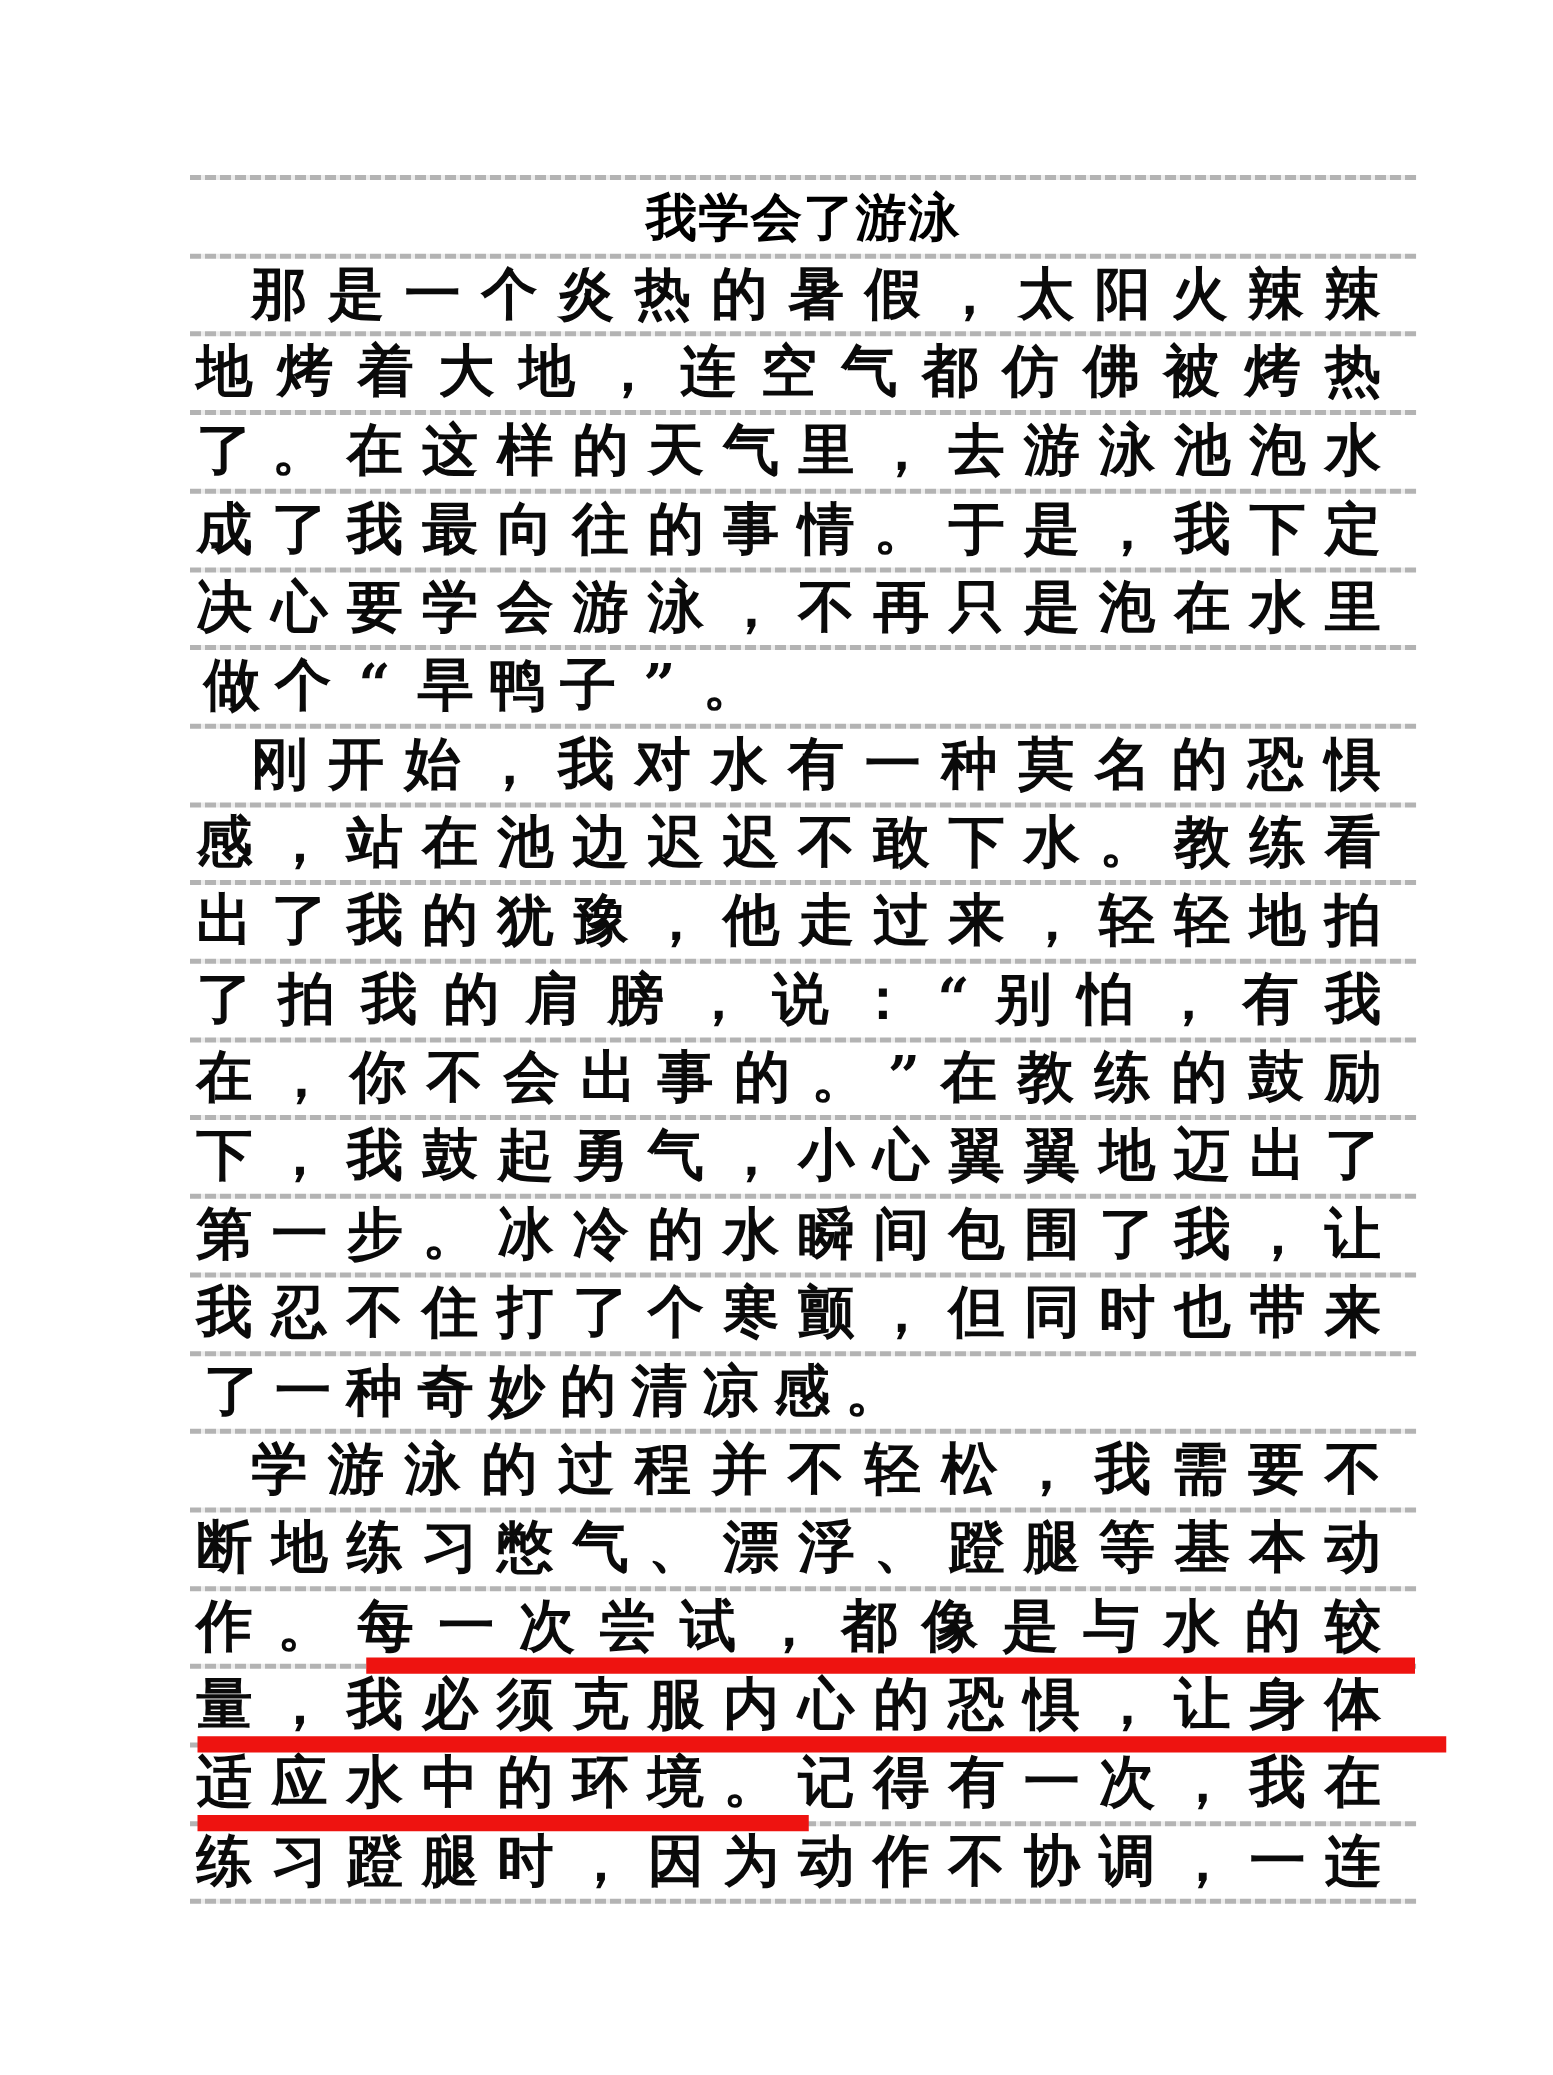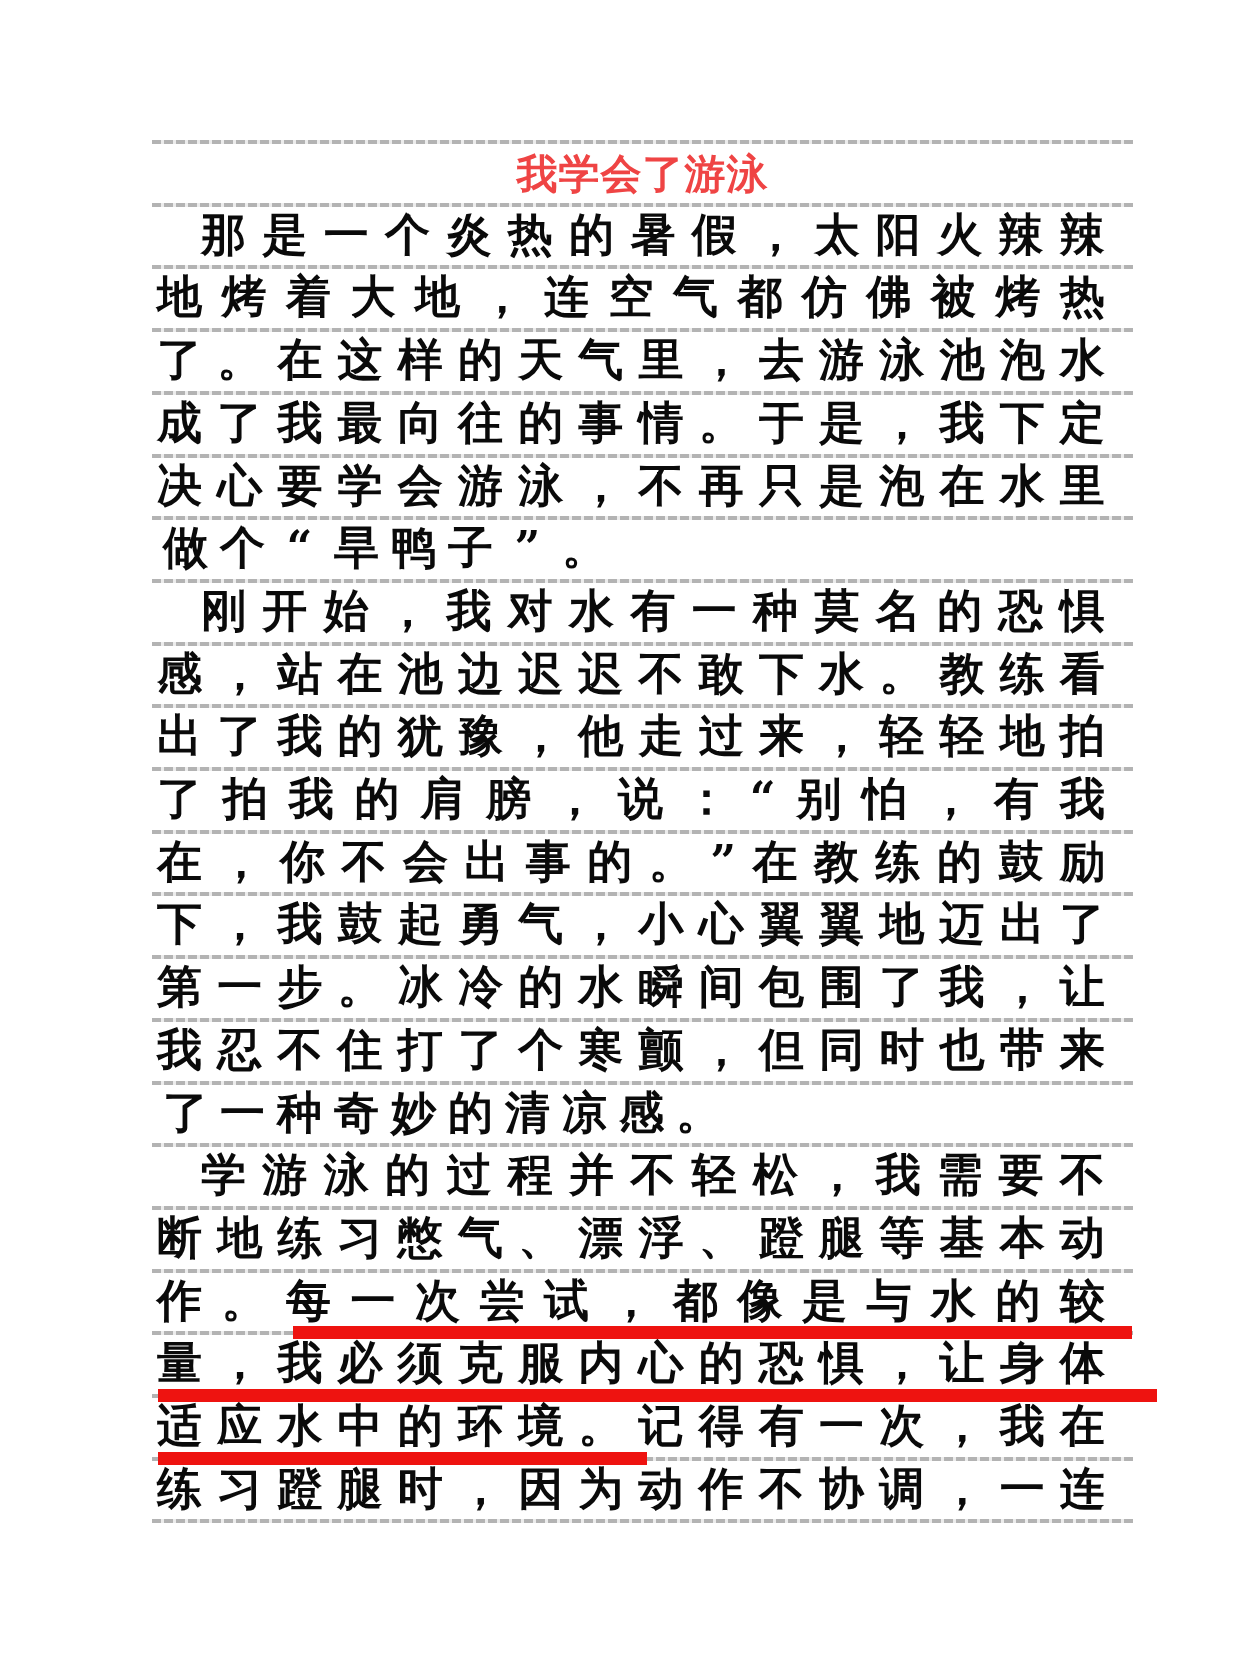--- a/index.html
+++ b/index.html
@@ -24,21 +24,21 @@
     left: 152px;
     top: 146px;
     width: 981px;
     height: 56px;
     display: flex;
     align-items: center;
     justify-content: center;
     font-size: 41px;
     font-weight: 700;
     letter-spacing: 1px;
-    color: #ef4444;
+    color: #000000;
     z-index: 2;
   }
   .row {
     position: absolute;
     left: 157px;
     width: 948px;
     height: 57px;
     display: flex;
     align-items: center;
     color: #0a0a0a;

